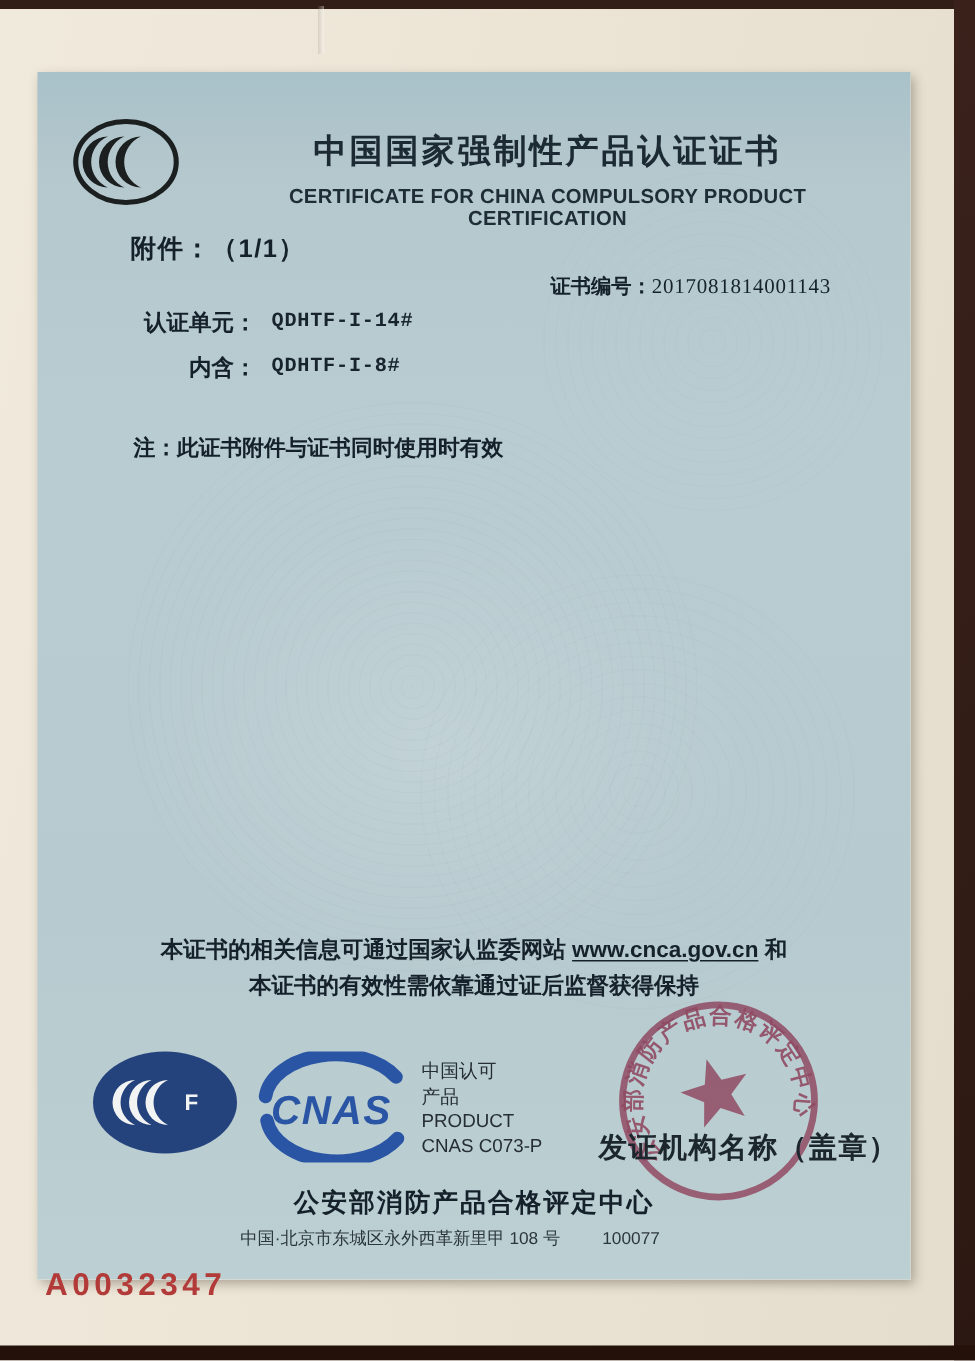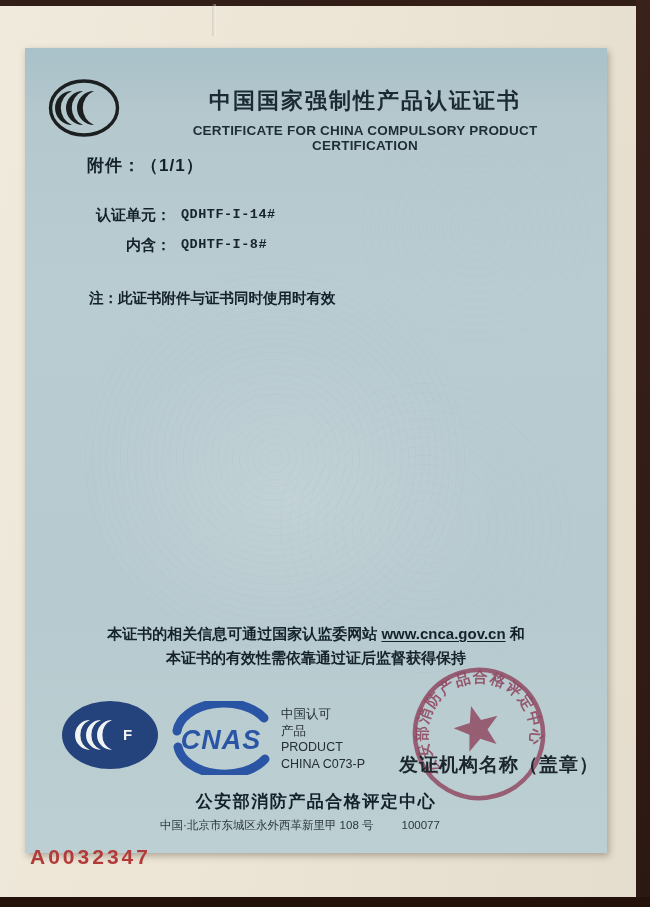--- a/index.html
+++ b/index.html
@@ -98,20 +98,23 @@
     <path d="M 49,15 A 17,17 0 0 0 49,49 A 18.5,18.5 0 0 1 49,15 Z" fill="#1b1f20"></path>
   </svg>
 
   <div class="header">
     <div class="title-cn">中国国家强制性产品认证证书</div>
     <div class="title-en">CERTIFICATE FOR CHINA COMPULSORY PRODUCT CERTIFICATION</div>
   </div>
 
   <div class="attachment">附件：（1/1）</div>
 
+  <div class="certno">
+    <span class="lbl">证书编号：</span><span class="val">2017081814001143</span>
+  </div>
 
   <div class="fields">
     <div class="frow">
       <span class="flabel">认证单元：</span>
       <span class="fvalue latin">QDHTF-I-14#</span>
     </div>
     <div class="frow">
       <span class="flabel">内含：</span>
       <span class="fvalue latin">QDHTF-I-8#</span>
     </div>
@@ -137,21 +140,21 @@
   <svg class="cnas-logo" width="100" height="74" viewBox="0 0 100 74">
     <path d="M 6,30 A 47,31 0 0 1 93,17" fill="none" stroke="#2a55a4" stroke-width="9" stroke-linecap="round"></path>
     <path d="M 7,46 A 47,31 0 0 0 94,58" fill="none" stroke="#2a55a4" stroke-width="9" stroke-linecap="round"></path>
     <text x="50" y="48" text-anchor="middle" font-family="Liberation Sans, sans-serif" font-size="27" font-weight="bold" font-style="italic" fill="#2a55a4" letter-spacing="1">CNAS</text>
   </svg>
 
   <div class="accred">
     <div>中国认可</div>
     <div>产品</div>
     <div>PRODUCT</div>
-    <div>CHINA C073-P</div>
+    <div>CNAS C073-P</div>
   </div>
 
   <svg class="seal" width="170" height="170" viewBox="0 0 170 170">
     <circle cx="85" cy="85" r="64" fill="none" stroke="#c24f6d" stroke-width="4.5" opacity=".85"></circle>
     <defs>
       <path id="sealArc" d="M 37.9 107 A 52 52 0 1 1 132.1 107" fill="none"></path>
     </defs>
     <text font-size="15" font-weight="bold" fill="#c24f6d" letter-spacing="1.5" opacity=".9">
       <textPath href="#sealArc" startOffset="50%" text-anchor="middle">公安部消防产品合格评定中心</textPath>
     </text>

